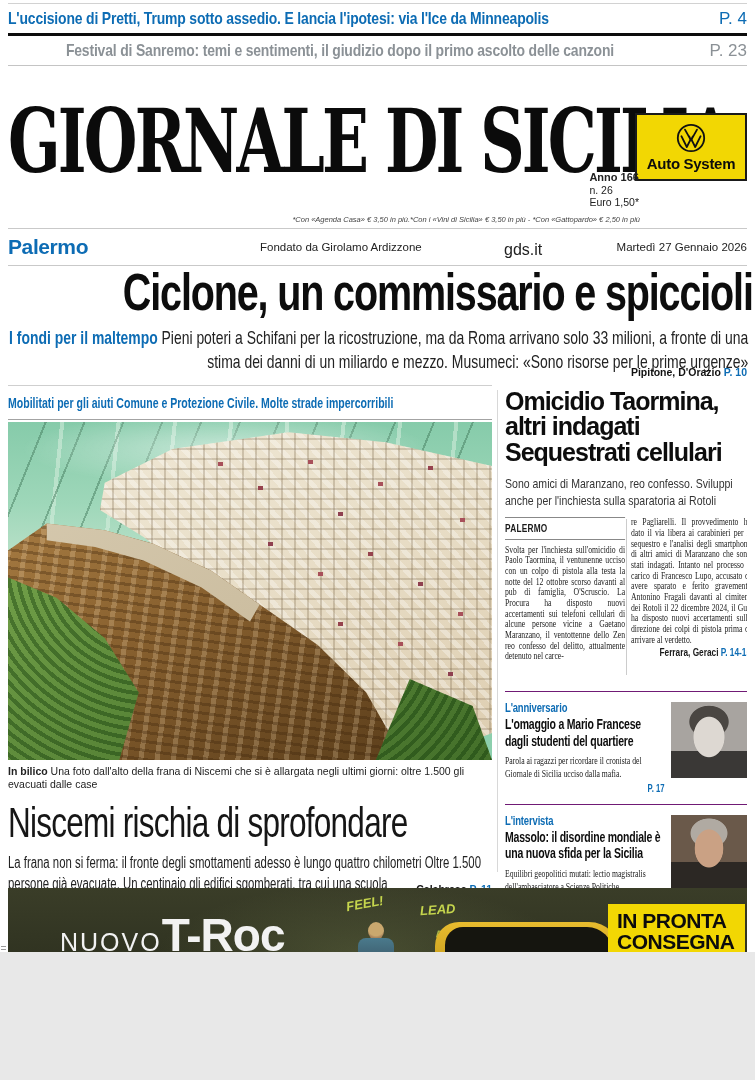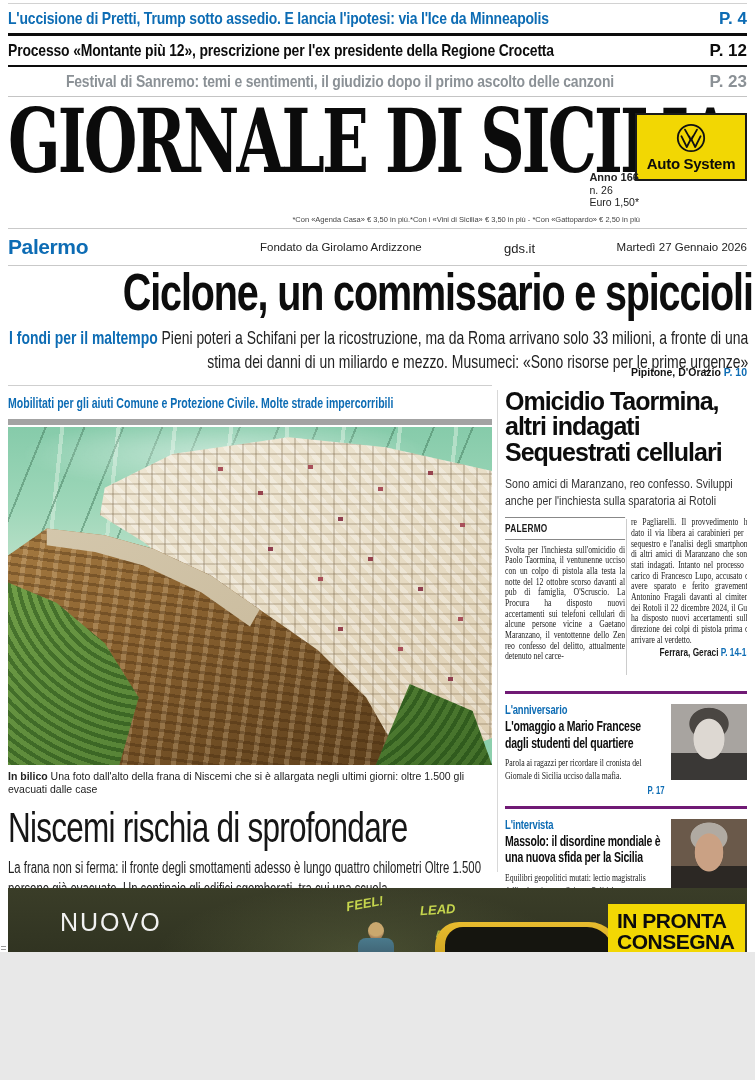--- a/index.html
+++ b/index.html
@@ -4,58 +4,58 @@
 <style>
   html,body{margin:0;padding:0;background:#e8e8e8;}
   .page{position:relative;width:755px;height:952px;background:#fff;margin:0 auto;
         font-family:"Liberation Sans",sans-serif;color:#111;overflow:hidden;}
   .blue{color:var(--brand-blue,#0d6cb4);}
   
   .topbar{position:absolute;top:3px;left:8px;right:8px;border-top:1px solid #d2d2d2;}
   .top-row{position:relative;height:29px;display:flex;align-items:center;overflow:hidden;}
   .top-row .tb-text{width:830px;transform:scaleX(.82);transform-origin:0 50%;
         white-space:nowrap;font-size:17px;font-weight:700;letter-spacing:-.2px;}
-  .top-row .tb-page{position:absolute;right:0;font-size:17px;font-weight:700;}
+  .top-row .tb-page{position:absolute;right:0;font-size:17px;font-weight:400;}
   .tr1{border-bottom:3px solid #0c0c0c;}
   .tr2{border-bottom:2px solid #0c0c0c;}
   .tr3{border-bottom:1px solid #c4c4c4;text-align:right;}
   .tr1 .tb-text,.tr1 .tb-page{color:var(--brand-blue,#0d6cb4);}
   .tr2 .tb-text,.tr2 .tb-page{color:#0d0d0d;}
   .tr3 .tb-text,.tr3 .tb-page{color:#8b9196;}
   
   .masthead{position:absolute;top:95px;left:8px;right:8px;height:133px;}
   .mast-title{position:absolute;left:0;top:2px;margin:0;font-family:"DejaVu Serif",serif;
         font-weight:900;font-size:88px;line-height:1;letter-spacing:-4px;white-space:nowrap;
         transform:scaleX(.70);transform-origin:0 0;color:#0b0b0b;}
   .sponsor-box{position:absolute;right:0;top:18px;width:108px;height:64px;
         background:var(--vw-yellow,#f2d703);border:2px solid #1a1a1a;display:flex;
         flex-direction:column;align-items:center;justify-content:center;gap:2px;}
   .sponsor-box svg{width:30px;height:30px;}
   .sponsor-name{font-size:15px;font-weight:800;letter-spacing:-.3px;color:#0c0c0c;}
   .edition{position:absolute;right:108px;top:76px;text-align:left;font-size:10.5px;line-height:1.18;color:#222;}
   .edition .ed-anno{font-weight:800;font-size:11px;}
-  .fineprint{position:absolute;right:107px;bottom:4px;font-size:7.5px;color:#444;white-space:nowrap;}
+  .fineprint{position:absolute;right:107px;bottom:4px;font-size:7.5px;color:#444;white-space:nowrap;font-style:italic;}
   
   .dateline{position:absolute;top:228px;left:8px;right:8px;height:36px;
         border-top:1px solid #c9c9c9;border-bottom:1px solid #c9c9c9;}
   .dl-city{position:absolute;left:0;top:6px;font-size:21px;font-weight:800;letter-spacing:-.4px;}
   .dl-founder{position:absolute;left:252px;top:12px;font-size:11.5px;color:#222;}
-  .dl-site{position:absolute;left:496px;top:12px;font-size:13px;color:#222;}
+  .dl-site{position:absolute;left:496px;top:12px;font-size:16px;color:#222;}
   .dl-date{position:absolute;right:0;top:12px;font-size:11.5px;color:#222;}
   
   .lead{position:absolute;top:266px;left:8px;right:8px;text-align:right;}
   .lead-headline{margin:0;font-size:52px;font-weight:800;letter-spacing:-1.5px;line-height:1.02;
         white-space:nowrap;width:980px;transform:scaleX(.76);transform-origin:0 0;color:#0d0d0d;}
   .lead-deck{margin-top:7px;width:1010px;transform:scaleX(.733);transform-origin:0 0;
         font-size:19px;line-height:1.27;color:#222;}
   .lead-deck .lk{font-weight:800;}
   .lead-byline{position:absolute;right:0;top:100px;font-size:10.5px;font-weight:700;}
   
   .left-col{position:absolute;top:385px;left:8px;width:484px;}
-  .kicker-row{border-top:1px solid #cfcfcf;border-bottom:6px solid #a3a3a3;padding:8px 0 7px;}
+  .kicker-row{border-top:1px solid #cfcfcf;border-bottom:1px solid #a3a3a3;padding:8px 0 7px;}
   .kicker-row .ktext{display:block;width:650px;transform:scaleX(.68);transform-origin:0 50%;
         white-space:nowrap;font-size:15.5px;font-weight:800;}
   
   .photo{position:relative;width:484px;height:338px;overflow:hidden;background:#8ccfad;margin-top:2px;}
   .ph-fields{position:absolute;inset:0;height:40%;
      background:
        radial-gradient(60% 40% at 45% 20%, rgba(255,255,255,.5), rgba(255,255,255,0) 70%),
        repeating-linear-gradient(112deg, rgba(70,130,95,0) 0 34px, rgba(60,115,85,.45) 34px 36px),
        repeating-linear-gradient(96deg, rgba(255,255,255,0) 0 52px, rgba(220,240,225,.5) 52px 56px),
        linear-gradient(180deg,#86cbaa,#9ed7b9 60%,#b9e0c8);}
@@ -106,21 +106,21 @@
         font-size:13.5px;line-height:1.28;color:#333;}
   .story-cols{position:relative;height:168px;margin-top:8px;overflow:hidden;}
   .scol{position:absolute;top:0;width:152px;transform:scaleX(.79);transform-origin:0 0;
         font-family:"Liberation Serif",serif;font-size:9.8px;line-height:1.09;text-align:justify;color:#1a1a1a;}
   .scol1{left:0;}
   .scol2{left:126px;}
   .scol-divider{position:absolute;left:121px;top:2px;bottom:10px;width:1px;background:#ccc;}
   .scol-dateline{font-family:"Liberation Sans",sans-serif;font-size:10.5px;font-weight:800;letter-spacing:.3px;
         border-top:1px solid #888;border-bottom:1px solid #888;padding:5px 0 4px;margin-bottom:5px;text-align:left;}
   .scol-byline{font-family:"Liberation Sans",sans-serif;font-size:10.5px;font-weight:800;text-align:right;margin-top:2px;}
-  .feature{position:relative;border-top:3px solid #701a75;margin-top:6px;padding:8px 52px 4px 0;min-height:84px;}
+  .feature{position:relative;border-top:1px solid #701a75;margin-top:6px;padding:8px 52px 4px 0;min-height:84px;}
   .feature-photo{position:absolute;right:0;top:10px;width:76px;height:76px;}
   .photo-francese{background:
        radial-gradient(26px 34px at 50% 46%, #ddd8d2 0 58%, rgba(0,0,0,0) 61%),
        radial-gradient(32px 26px at 50% 26%, #4a4642 0 60%, rgba(0,0,0,0) 63%),
        linear-gradient(180deg,#a8a4a0 0 64%,#3a3836 64%);}
   .photo-massolo{background:
        radial-gradient(24px 32px at 50% 44%, #caa184 0 58%, rgba(0,0,0,0) 61%),
        radial-gradient(30px 24px at 50% 24%, #b0aaa2 0 60%, rgba(0,0,0,0) 63%),
        linear-gradient(180deg,#6a594a 0 62%,#2c2824 62%);}
   .feature-text{width:228px;transform:scaleX(.7);transform-origin:0 0;}
@@ -186,24 +186,20 @@
 </head>
 <body>
 
 <div class="page">
 
   <div class="topbar">
     <div class="top-row tr1">
       <span class="tb-text">L'uccisione di Pretti, Trump sotto assedio. E lancia l'ipotesi: via l'Ice da Minneapolis</span>
       <span class="tb-page">P. 4</span>
     </div>
-    <div class="top-row tr2">
-      <span class="tb-text">Processo «Montante più 12», prescrizione per l'ex presidente della Regione Crocetta</span>
-      <span class="tb-page">P. 12</span>
-    </div>
     <div class="top-row tr3">
       <span class="tb-text">Festival di Sanremo: temi e sentimenti, il giudizio dopo il primo ascolto delle canzoni</span>
       <span class="tb-page">P. 23</span>
     </div>
   </div>
 
   <div class="masthead">
     <h1 class="mast-title">GIORNALE DI SICILIA</h1>
     <div class="sponsor-box">
       <svg viewBox="0 0 100 100" fill="none" stroke="#111" stroke-width="6" stroke-linecap="round" stroke-linejoin="round">
@@ -328,20 +324,21 @@
       <div class="car-top">
           <div class="car-window"></div>
         </div>
       <div class="car-body"></div>
       <div class="car-plate"></div>
       <div class="car-wheel cw1"></div>
       <div class="car-wheel cw2"></div>
     </div>
     <div class="ad-nuovo-row">
       <span class="ad-nuovo">NUOVO</span>
+      <span class="ad-model">T-Roc</span>
     </div>
     <div class="ad-trim">LIFE 2.4 ETSI 115 CV DSG</div>
     <div class="ad-avail">IN PRONTA CONSEGNA</div>
     <div class="ad-legal"></div>
     <div class="ad-dealer">
       <svg viewBox="0 0 100 100" fill="none" stroke="#eee" stroke-width="5" stroke-linecap="round" stroke-linejoin="round">
         <circle cx="50" cy="50" r="45"></circle>
         <path d="M30 22 L50 58 L70 22 M50 58 L44 45 M50 58 L56 45"></path>
         <path d="M18 44 L36 80 L50 52 L64 80 L82 44"></path>
       </svg>

